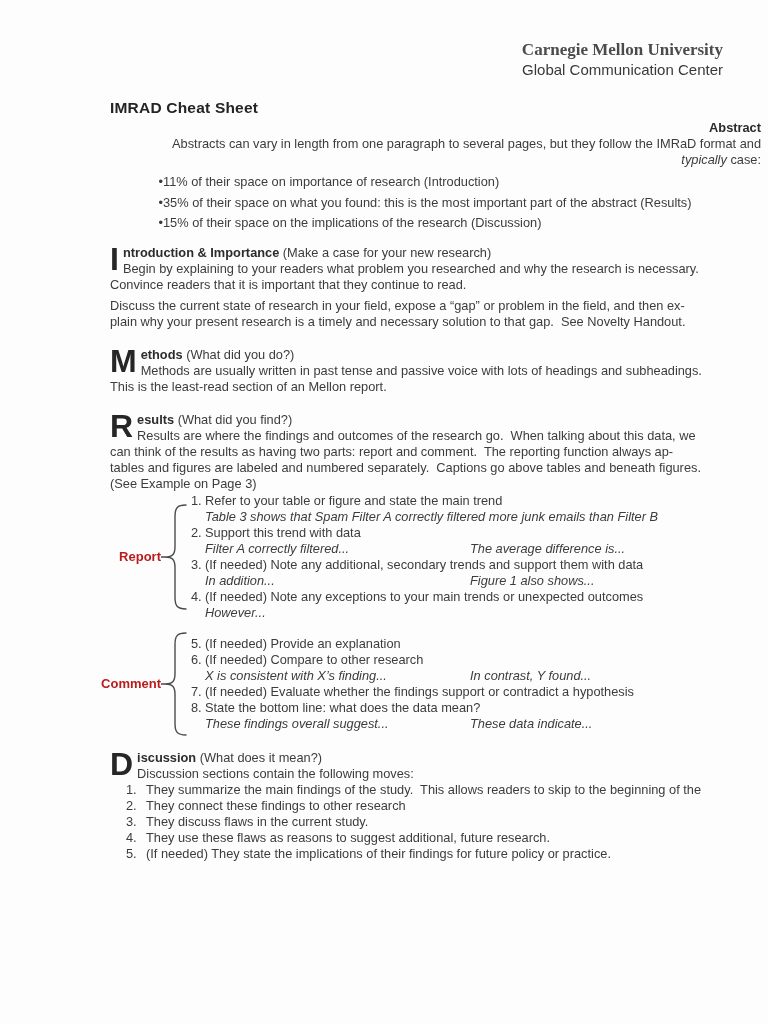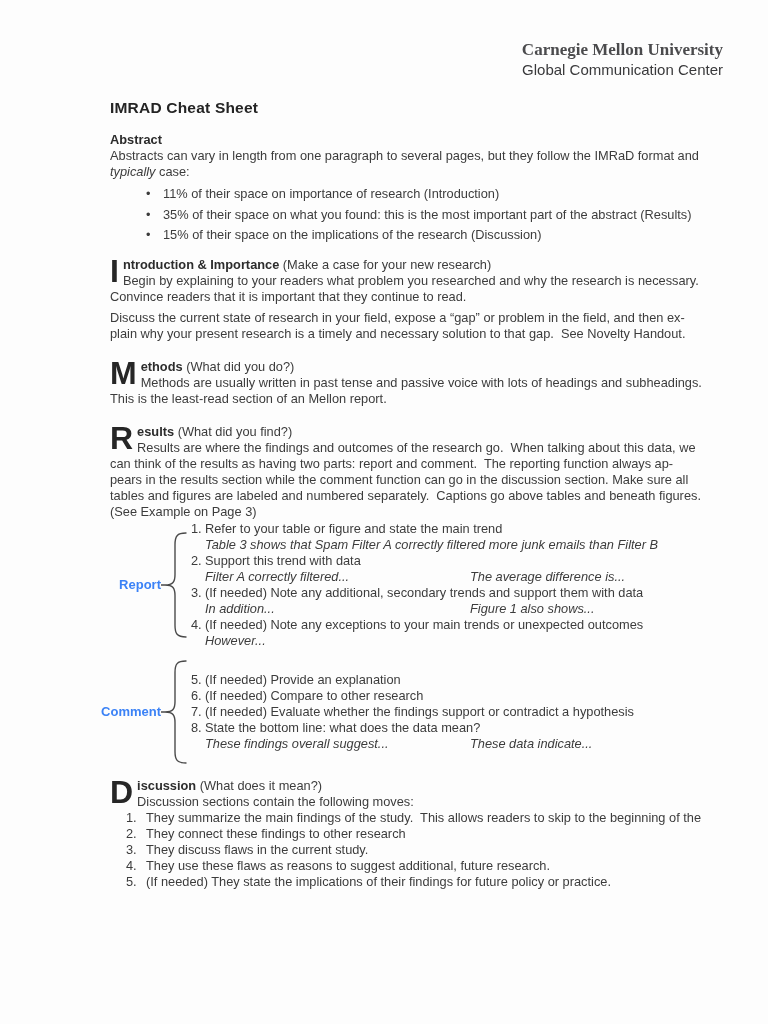--- a/index.html
+++ b/index.html
@@ -20,37 +20,37 @@
   
   .hdr{padding-top:40px;margin-right:78px;text-align:right;}
   .uni{font-family:"Liberation Serif","DejaVu Serif",serif;font-weight:bold;font-size:17px;line-height:20px;color:#4b4b4d;}
   .ctr{font-size:15px;line-height:20px;color:#39393b;}
 
   .title{margin:18px 0 0 77px;font-size:15.5px;line-height:20px;font-weight:bold;color:#242424;letter-spacing:.2px;}
 
   .content{margin-left:77px;margin-right:40px;}
 
   .h2{font-weight:bold;color:#2b2b2b;}
-  .sec-abstract{margin-top:14px;}
+  .sec-abstract{margin-top:2px;text-align:right;}
   .bullets{margin-top:6px;}
   .bullet-row{display:flex;margin-bottom:4.5px;padding-left:36px;line-height:16px;}
   .bullet-row::before{content:"\2022";width:17px;flex:none;}
 
   
   .dc-sec{margin-top:14px;}
   .dc-sec.mt17{margin-top:17px;}
   .dropcap{float:left;font-weight:bold;color:#262626;font-size:32px;line-height:29px;height:30px;margin-right:5px;letter-spacing:-1px;}
   .sec-head .paren{font-weight:normal;color:#3c3c3c;}
   .para2{margin-top:5px;}
 
   
   .grp{display:flex;margin-left:60px;align-items:center;}
   .grp-report{margin-top:1px;}
   .grp-comment{margin-top:11px;}
-  .grp-label{width:68px;flex:none;text-align:right;font-weight:bold;color:#3b82f6;font-size:13px;}
+  .grp-label{width:68px;flex:none;text-align:right;font-weight:bold;color:#b91c1c;font-size:13px;}
   .grp-brace{flex:none;width:26px;align-self:center;}
   .grp-items{flex:none;padding-left:4px;}
   .num-item{display:flex;line-height:16px;}
   .num{width:14px;flex:none;white-space:pre;}
   .ex{padding-left:14px;line-height:16px;white-space:pre;}
   .ex .ex-l{display:inline-block;width:265px;}
 
   
   .d-list{margin-top:0;}
   .d-item{display:flex;padding-left:16px;line-height:16px;}
@@ -104,21 +104,20 @@
       <div class="sec-head ln"><span class="b">ethods</span><span class="paren"> (What did you do?)</span></div>
       <div class="ln">Methods are usually written in past tense and passive voice with lots of headings and subheadings.</div>
       <div class="ln">This is the least-read section of an Mellon report.</div>
     </section>
 
     <section class="dc-sec mt17">
       <span class="dropcap">R</span>
       <div class="sec-head ln"><span class="b">esults</span><span class="paren"> (What did you find?)</span></div>
       <div class="ln">Results are where the findings and outcomes of the research go.  When talking about this data, we</div>
       <div class="ln">can think of the results as having two parts: report and comment.  The reporting function always ap-</div>
-      <div class="ln">pears in the results section while the comment function can go in the discussion section. Make sure all</div>
       <div class="ln">tables and figures are labeled and numbered separately.  Captions go above tables and beneath figures.</div>
       <div class="ln">(See Example on Page 3)</div>
     </section>
   </div>
 
   <div class="grp grp-report">
     <div class="grp-label">Report</div>
     <div class="grp-brace">
       <svg class="brace" width="26" height="106" viewBox="0 0 26 100" preserveAspectRatio="none">
         <path d="M25,1 C16,1 14,4 14,12 L14,40 C14,47 12,50 4,50 L0,50 M4,50 C12,50 14,53 14,60 L14,88 C14,96 16,99 25,99" fill="none" stroke="#4a4a4a" stroke-width="1.4" stroke-linecap="round" vector-effect="non-scaling-stroke"></path>
@@ -157,20 +156,21 @@
     </div>
     <div class="grp-items">
       <div class="num-item">
           <span class="num">5.</span>
           <span class="ln">(If needed) Provide an explanation</span>
         </div>
       <div class="num-item">
           <span class="num">6.</span>
           <span class="ln">(If needed) Compare to other research</span>
         </div>
+      <div class="ex"><span class="ex-l it">X is consistent with X’s finding...</span><span class="it">In contrast, Y found...</span></div>
       <div class="num-item">
           <span class="num">7.</span>
           <span class="ln">(If needed) Evaluate whether the findings support or contradict a hypothesis</span>
         </div>
       <div class="num-item">
           <span class="num">8.</span>
           <span class="ln">State the bottom line: what does the data mean?</span>
         </div>
       <div class="ex"><span class="ex-l it">These findings overall suggest...</span><span class="it">These data indicate...</span></div>
     </div>

